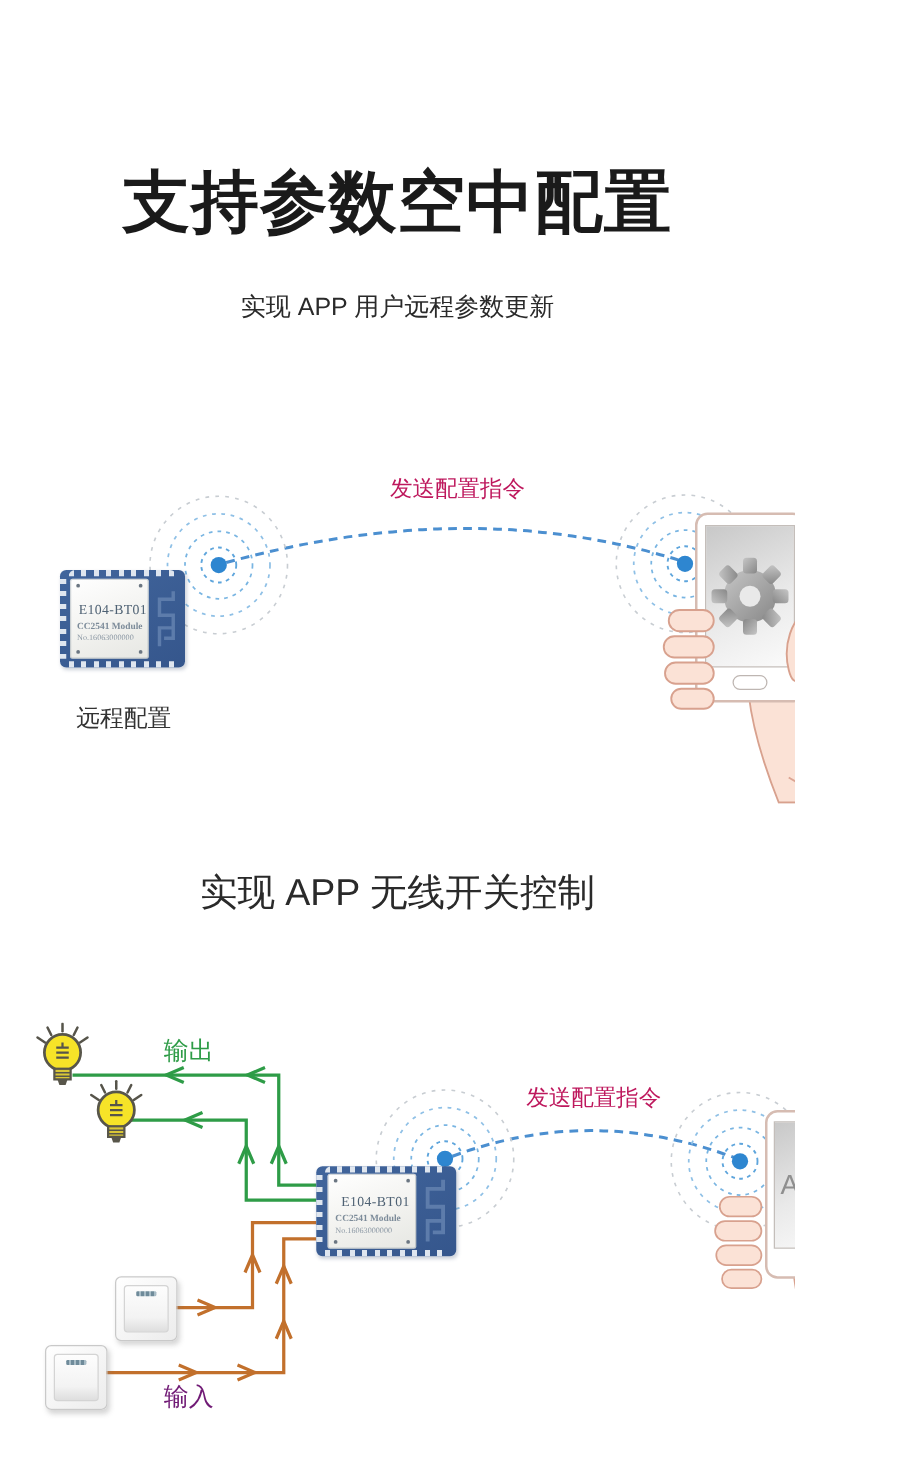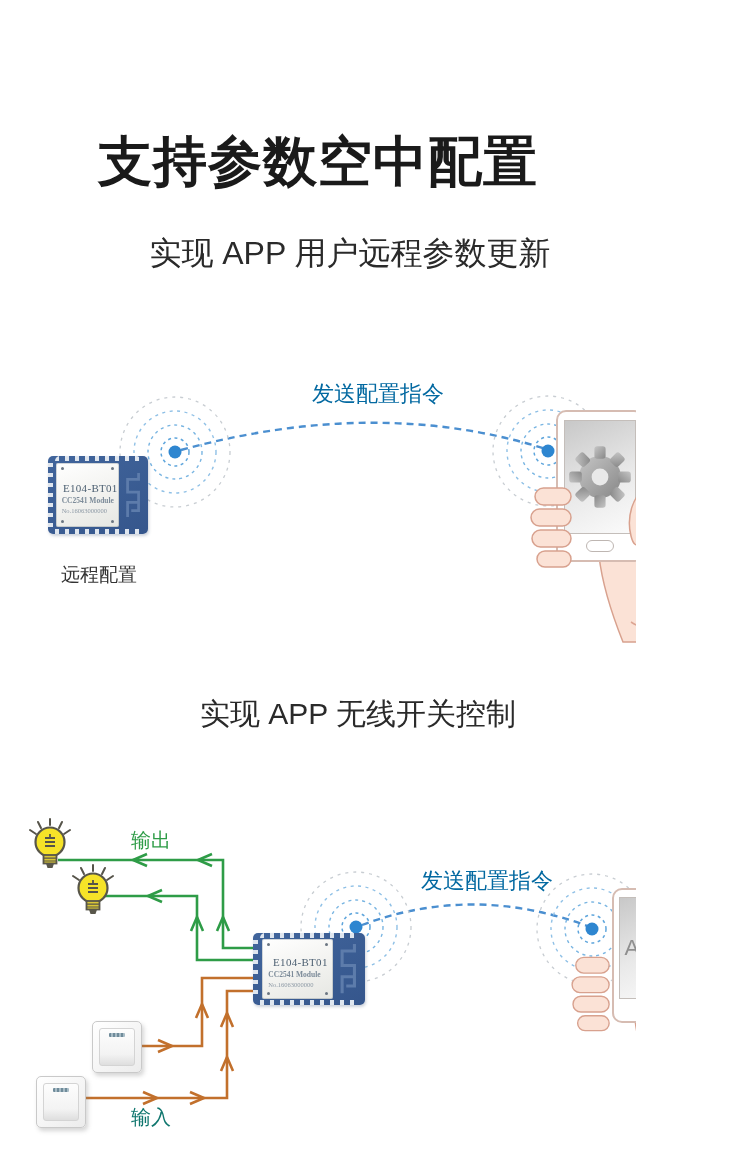--- a/index.html
+++ b/index.html
@@ -2,26 +2,26 @@
 <html><head>
 <meta charset="utf-8">
 <style>
   html,body{margin:0;padding:0;background:#fff;}
   .canvas{position:relative;width:636px;height:1167px;background:#ffffff;overflow:hidden;
           font-family:"Liberation Sans",sans-serif;margin-top:48px;}
   .abs{position:absolute;}
   
   .h1{top:78px;left:0;width:100%;text-align:center;font-size:54px;font-weight:700;
       color:#1a1a1a;letter-spacing:1px;}
-  .h2{top:184px;left:0;width:100%;text-align:center;font-size:32px;font-weight:400;color:#2a2a2a;padding-left:32px;}
-  .h3{top:646px;left:0;width:100%;text-align:center;font-size:30px;font-weight:400;color:#2a2a2a;padding-left:40px;}
-  .arc-label{color:#0369a1;font-size:22px;white-space:nowrap;}
+  .h2{top:184px;left:0;width:100%;text-align:center;font-size:20px;font-weight:400;color:#2a2a2a;}
+  .h3{top:646px;left:0;width:100%;text-align:center;font-size:30px;font-weight:400;color:#2a2a2a;}
+  .arc-label{color:#be185d;font-size:18px;white-space:nowrap;}
   .caption{color:#333;font-size:19px;white-space:nowrap;}
   .out-label{color:#2e9c47;font-size:20px;white-space:nowrap;}
-  .in-label{color:#0f766e;font-size:20px;white-space:nowrap;}
+  .in-label{color:#701a75;font-size:20px;white-space:nowrap;}
   
   .module{position:absolute;background:linear-gradient(150deg,#41659c,#35568c);border-radius:5px;
           box-shadow:1px 2px 3px rgba(60,80,110,.25);}
   .pins{position:absolute;left:7px;right:7px;height:5px;
         background:repeating-linear-gradient(90deg,#dfe6ef 0 4px,rgba(0,0,0,0) 4px 10px);}
   .pins-top{top:0;border-radius:5px 5px 0 0;}
   .pins-bottom{bottom:0;}
   .pins-left{position:absolute;top:7px;bottom:7px;left:0;width:5px;
         background:repeating-linear-gradient(180deg,#dfe6ef 0 4px,rgba(0,0,0,0) 4px 10px);}
   .mod-label{position:absolute;left:8%;top:9%;width:63%;height:82%;

